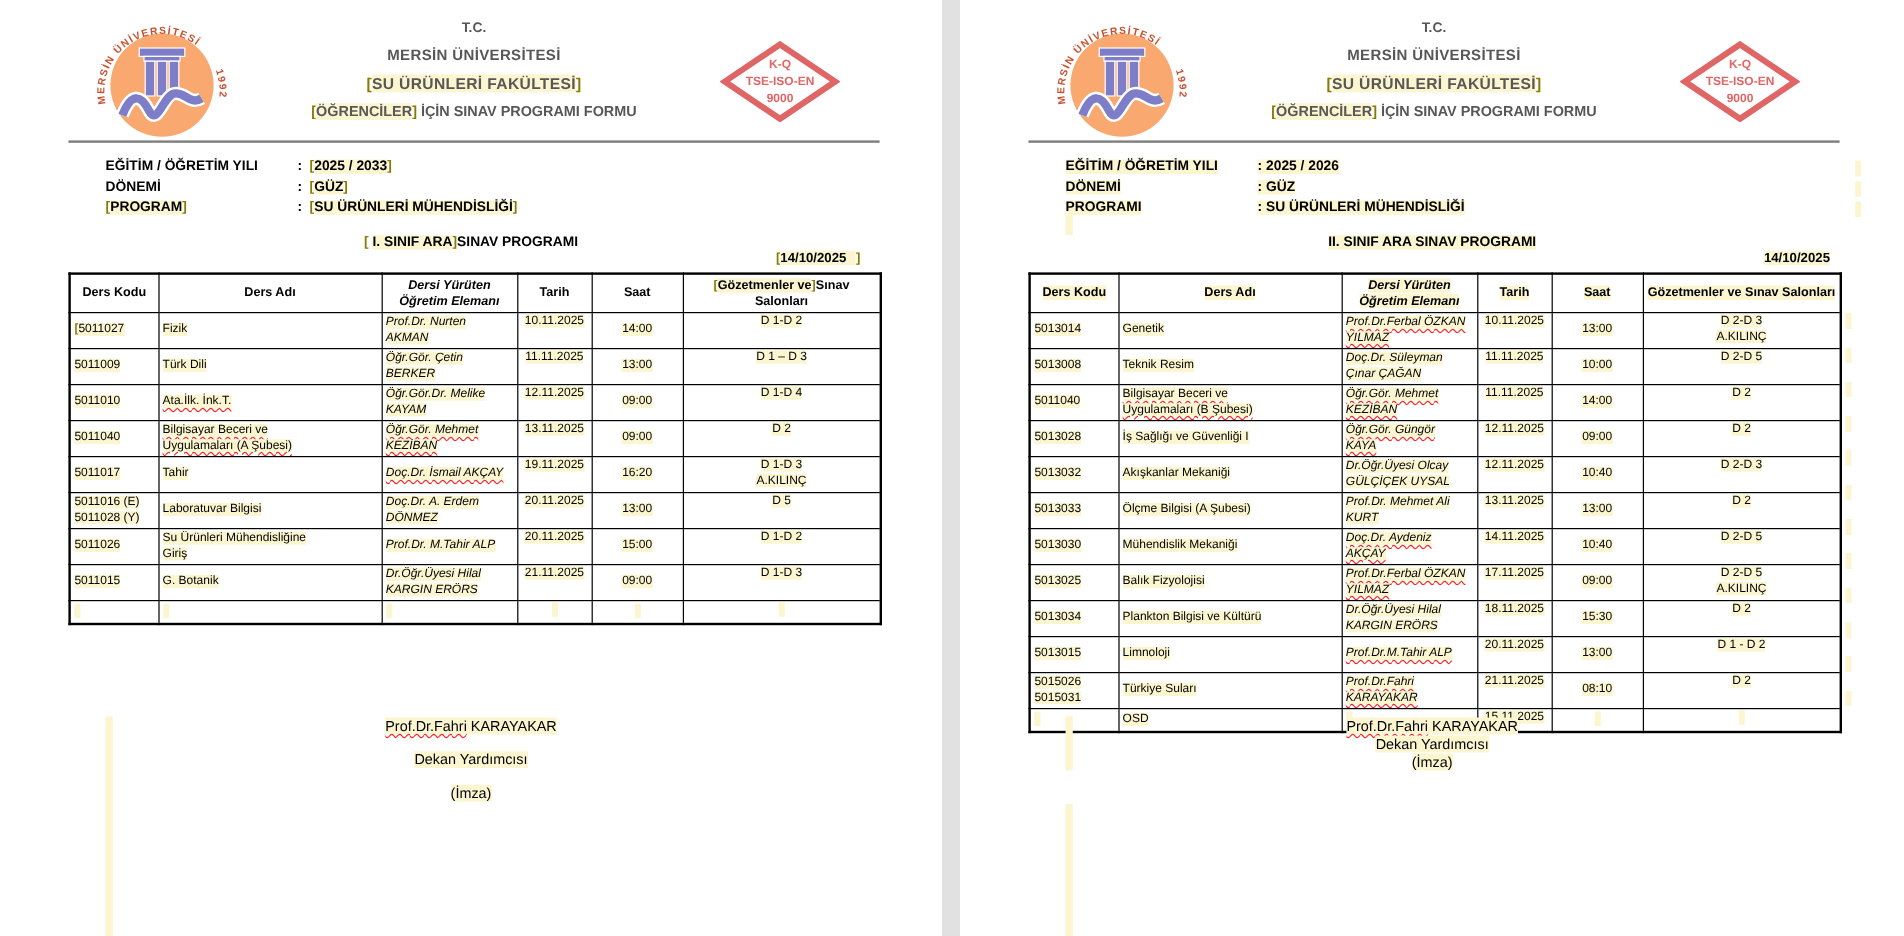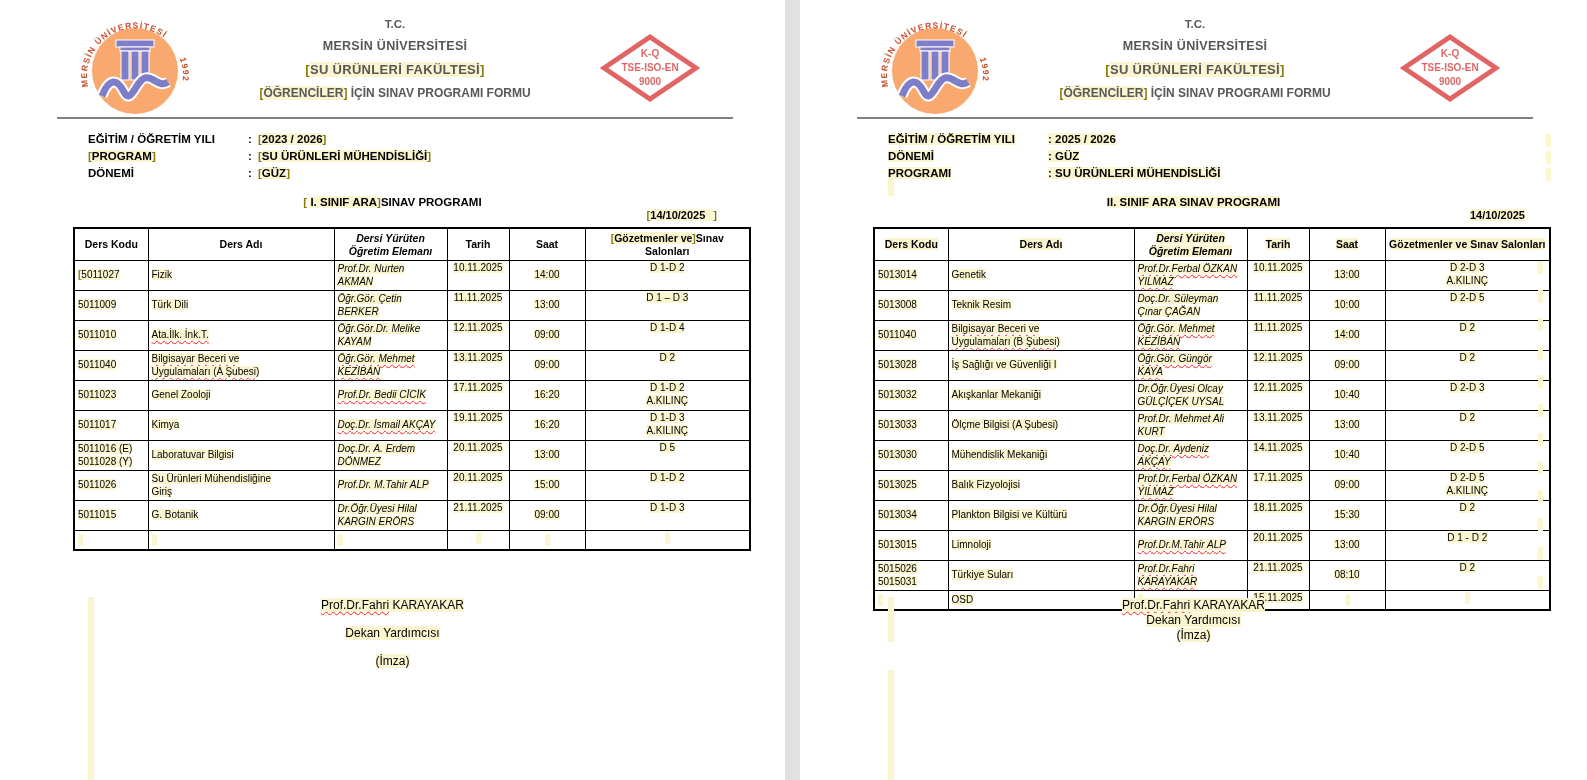--- a/index.html
+++ b/index.html
@@ -33,21 +33,21 @@
   .sec-title{position:absolute;top:196px;left:0;width:100%;text-align:center;
              font-weight:bold;font-size:11.5px;}
   .sec-title .rest{margin-left:0;}
   .date-line{position:absolute;top:209px;font-weight:bold;font-size:11px;}
   #page-left .date-line{right:68px;margin-left:44px;}
   #page-right .date-line{right:62px;}
   .date-line .pad{padding-right:8px;}
 
   
   .exam-table{position:absolute;top:227px;left:57px;width:676px;border-collapse:collapse;
-              table-layout:fixed;font-size:10px;margin-left:16px;}
+              table-layout:fixed;font-size:10px;}
   .exam-table th,.exam-table td{border:1px solid #000;padding:1px 3px;overflow:hidden;}
   .exam-table{border:2px solid #000;}
   .exam-table th{font-size:10.5px;font-weight:bold;height:29px;text-align:center;vertical-align:middle;line-height:13px;}
   .exam-table td{height:27px;line-height:12.5px;}
   .exam-table tr.short td{height:16px;}
   .c0{text-align:left;vertical-align:middle;}
   .c1{text-align:left;vertical-align:middle;}
   .c2{text-align:left;vertical-align:middle;font-style:italic;}
   .c3{text-align:center;vertical-align:top;}
   .c4{text-align:center;vertical-align:middle;}
@@ -106,23 +106,23 @@
     <g fill="#e06666" font-weight="bold" text-anchor="middle">
       <text x="50" y="23" font-size="10">K-Q</text>
       <text x="50" y="37" font-size="10">TSE-ISO-EN</text>
       <text x="50" y="51" font-size="10">9000</text>
     </g>
   </svg>
 
   <div class="rule"></div>
 
   <div class="info">
-    <div><span class="lbl">EĞİTİM / ÖĞRETİM YILI</span><span class="colon">:</span><span class="bk">[</span><span class="hl pad">2023 / 2026</span><span class="bk">]</span></div>
+    <div><span class="lbl">EĞİTİM / ÖĞRETİM YILI</span><span class="colon">:</span><span class="bk">[</span><span class="hl pad">2025 / 2033</span><span class="bk">]</span></div>
+    <div><span class="lbl">DÖNEMİ</span><span class="colon">:</span><span class="bk">[</span><span class="hl">GÜZ</span><span class="bk">]</span></div>
     <div><span class="lbl"><span class="bk">[</span><span class="hl">PROGRAM</span><span class="bk">]</span></span><span class="colon">:</span><span class="bk">[</span><span class="hl pad">SU ÜRÜNLERİ MÜHENDİSLİĞİ</span><span class="bk">]</span></div>
-    <div><span class="lbl">DÖNEMİ</span><span class="colon">:</span><span class="bk">[</span><span class="hl">GÜZ</span><span class="bk">]</span></div>
   </div>
 
   <div class="sec-title"><span class="bk">[</span> <span class="hl">I. SINIF ARA</span><span class="bk">]</span><span class="rest">SINAV PROGRAMI</span></div>
 
   <div class="date-line"><span class="bk">[</span><span class="hl pad">14/10/2025</span><span class="bk">]</span></div>
 
   <table class="exam-table">
     <colgroup>
         <col style="width:74px">
         <col style="width:186px">
@@ -168,30 +168,22 @@
         </tr>
         <tr>
           <td class="c0"><span class="hl">5011040</span></td>
           <td class="c1"><span class="hl sq">Bilgisayar Beceri ve</span><br><span class="hl sq">Uygulamaları (A Şubesi)</span></td>
           <td class="c2"><span class="hl sq">Öğr.Gör. Mehmet</span><br><span class="hl sq">KEZİBAN</span></td>
           <td class="c3"><span class="hl">13.11.2025</span></td>
           <td class="c4"><span class="hl">09:00</span></td>
           <td class="c5"><span class="hl">D 2</span></td>
         </tr>
         <tr>
-          <td class="c0"><span class="hl">5011023</span></td>
-          <td class="c1"><span class="hl">Genel Zooloji</span></td>
-          <td class="c2"><span class="hl sq">Prof.Dr. Bedii CİCİK</span></td>
-          <td class="c3"><span class="hl">17.11.2025</span></td>
-          <td class="c4"><span class="hl">16:20</span></td>
-          <td class="c5"><span class="hl">D 1-D 2</span><br><span class="hl">A.KILINÇ</span></td>
-        </tr>
-        <tr>
           <td class="c0"><span class="hl">5011017</span></td>
-          <td class="c1"><span class="hl">Kimya</span></td>
+          <td class="c1"><span class="hl">Tahir</span></td>
           <td class="c2"><span class="hl sq">Doç.Dr. İsmail AKÇAY</span></td>
           <td class="c3"><span class="hl">19.11.2025</span></td>
           <td class="c4"><span class="hl">16:20</span></td>
           <td class="c5"><span class="hl">D 1-D 3</span><br><span class="hl">A.KILINÇ</span></td>
         </tr>
         <tr>
           <td class="c0"><span class="hl">5011016 (E)</span><br><span class="hl">5011028 (Y)</span></td>
           <td class="c1"><span class="hl">Laboratuvar Bilgisi</span></td>
           <td class="c2"><span class="hl">Doç.Dr. A. Erdem</span><br><span class="hl">DÖNMEZ</span></td>
           <td class="c3"><span class="hl">20.11.2025</span></td>

